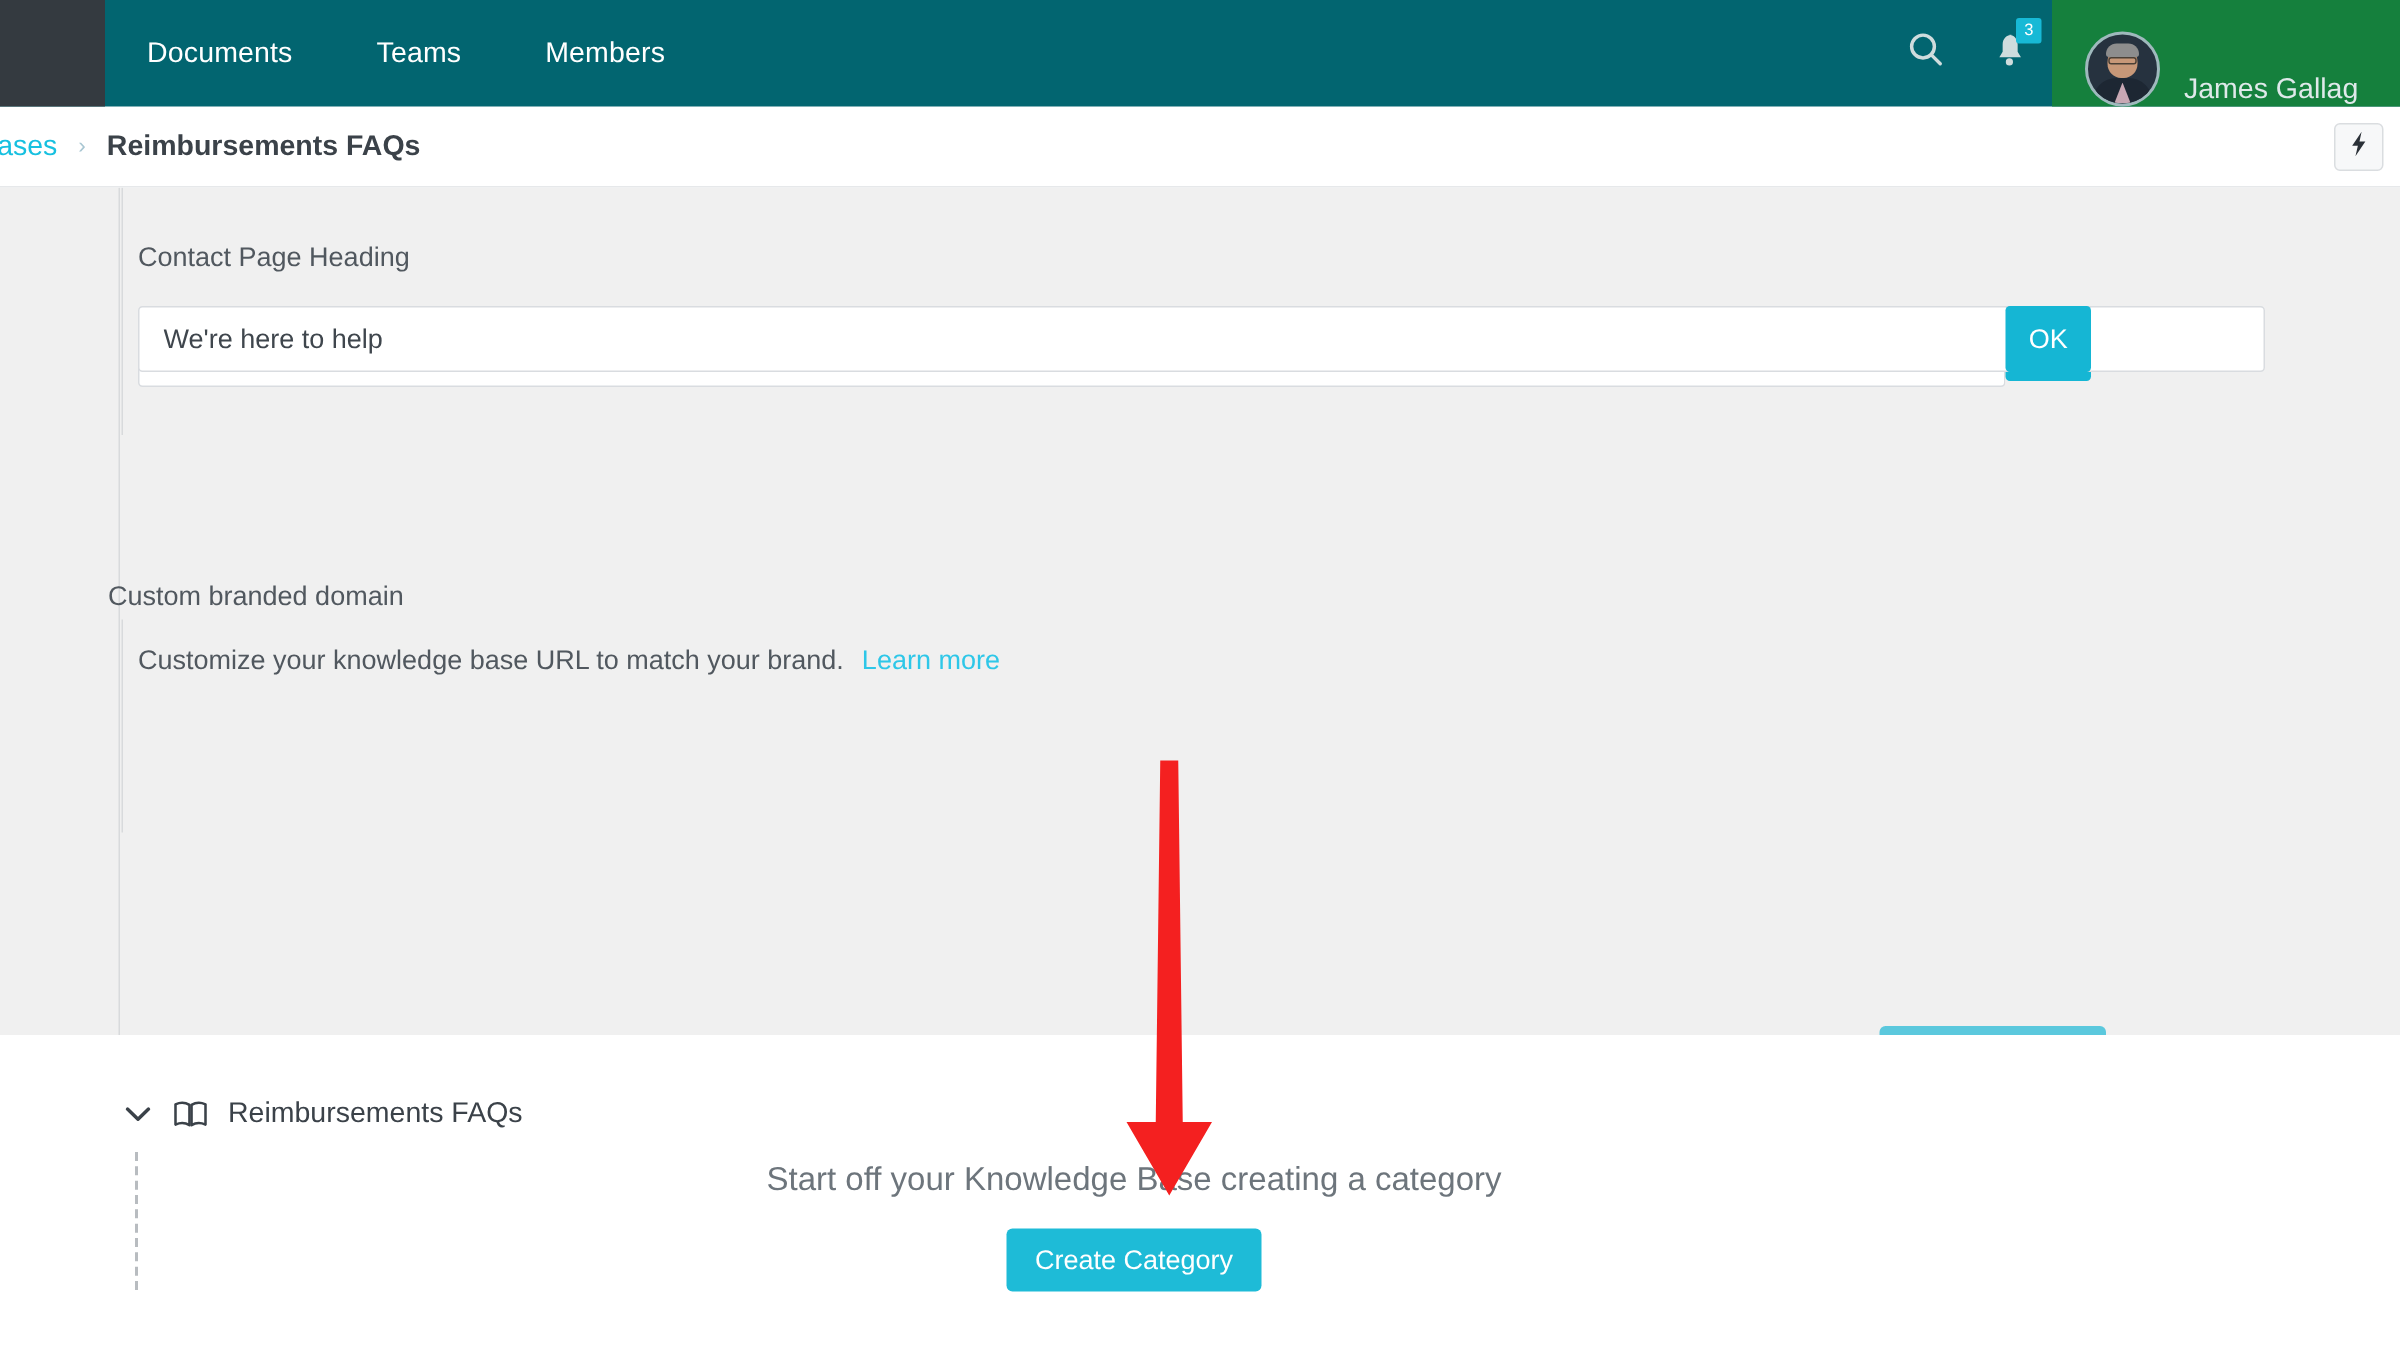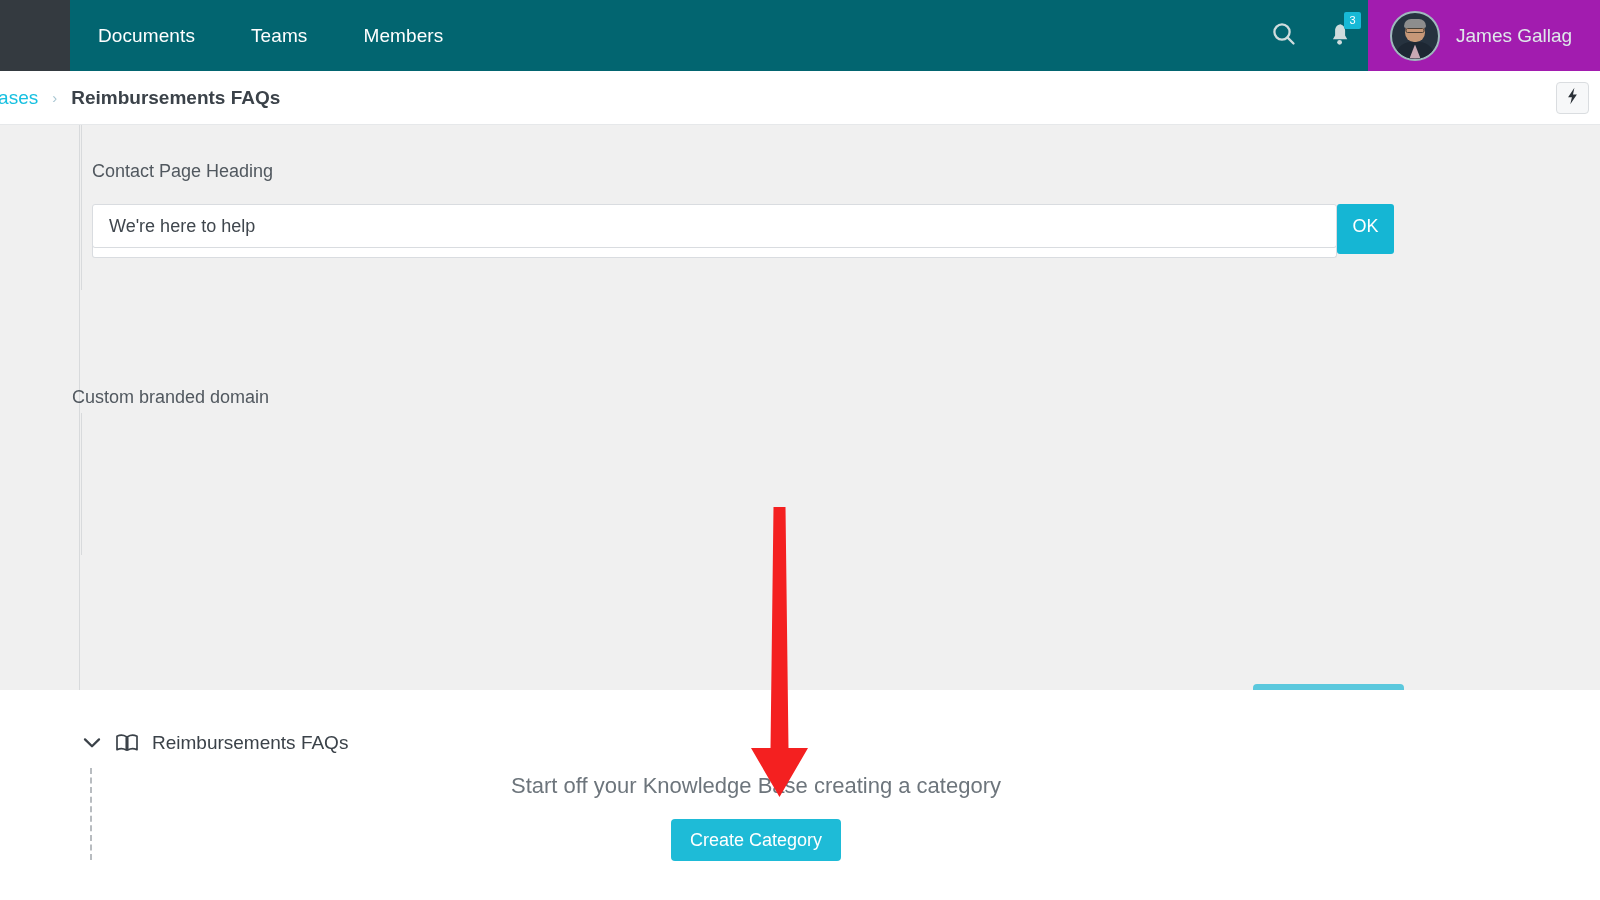--- a/index.html
+++ b/index.html
@@ -91,23 +91,23 @@
     font-size: 11px;
     line-height: 17px;
     text-align: center;
     border-radius: 2px;
     padding: 0 2px;
     box-sizing: border-box;
     font-family: "Liberation Sans", sans-serif;
   }
   .user-block {
     height: 71px;
-    background: #a21caf;
-    display: flex;
-    align-items: center;
+    background: #15803d;
+    display: flex;
+    align-items: flex-end;
     padding: 0 0 0 22px;
     cursor: pointer;
     min-width: 210px;
   }
   .avatar {
     width: 46px;
     height: 46px;
     border-radius: 50%;
     overflow: hidden;
     border: 2px solid #9fb9bd;
@@ -474,29 +474,32 @@
     </div>
   </div>
 
   <div class="settings-panel">
     <div class="left-rail"></div>
 
     <div class="field-cut"></div>
     <div class="okbtn-cut"></div>
 
     <div class="field-label" style="left:92px; top:36px;">Contact Page Heading</div>
-    <input class="text-input" style="left: 92px; top: 79px; width: 1245px; height: 44px;" value="We're here to help">
+    <input class="text-input" style="left: 92px; top: 79px; width: 1418px; height: 44px;" value="We're here to help">
     <button class="ok-btn" style="left:1337px; top:79px; width:57px; height:44px;">OK</button>
 
     <div class="section-body" style="top:0px; height:165px; width:1px;"></div>
 
     <div class="section-head" style="left:72px; top:262px;">Custom branded domain</div>
 
     <div class="section-body" style="top:288px; height:142px; width:1px;"></div>
 
+    <div class="helper-text" style="left:92px; top:305px;">
+      <span>Customize your knowledge base URL to match your brand.</span><span class="helper-link">Learn more</span>
+    </div>
 
 
     <button class="setup-btn">Setup Domain</button>
   </div>
 
   <div class="tree-area">
     <div class="tree-row">
       <span class="tree-chevron">
         <svg width="18" height="12" viewBox="0 0 18 12">
           <path d="M2 2.4 L9 9.2 L16 2.4" fill="none" stroke="#3b4249" stroke-width="2.3" stroke-linecap="round" stroke-linejoin="round"></path>

